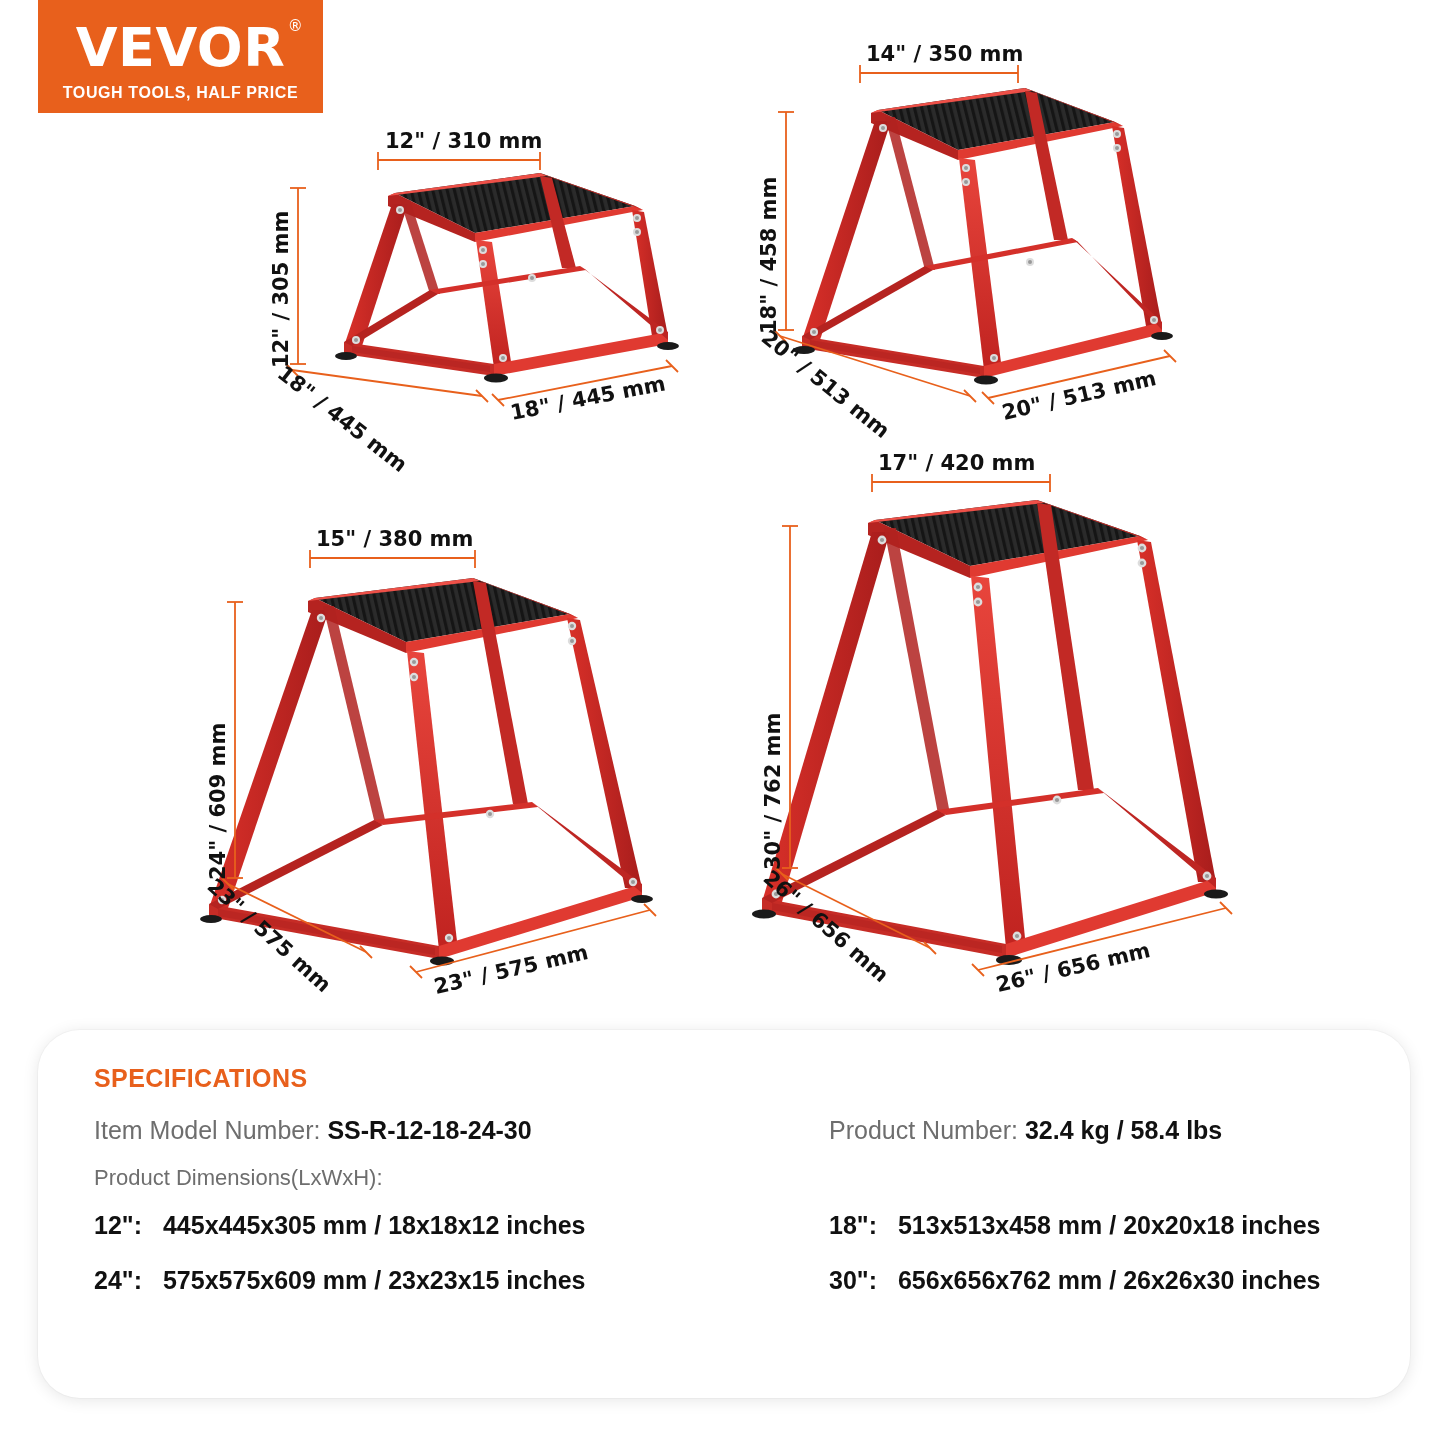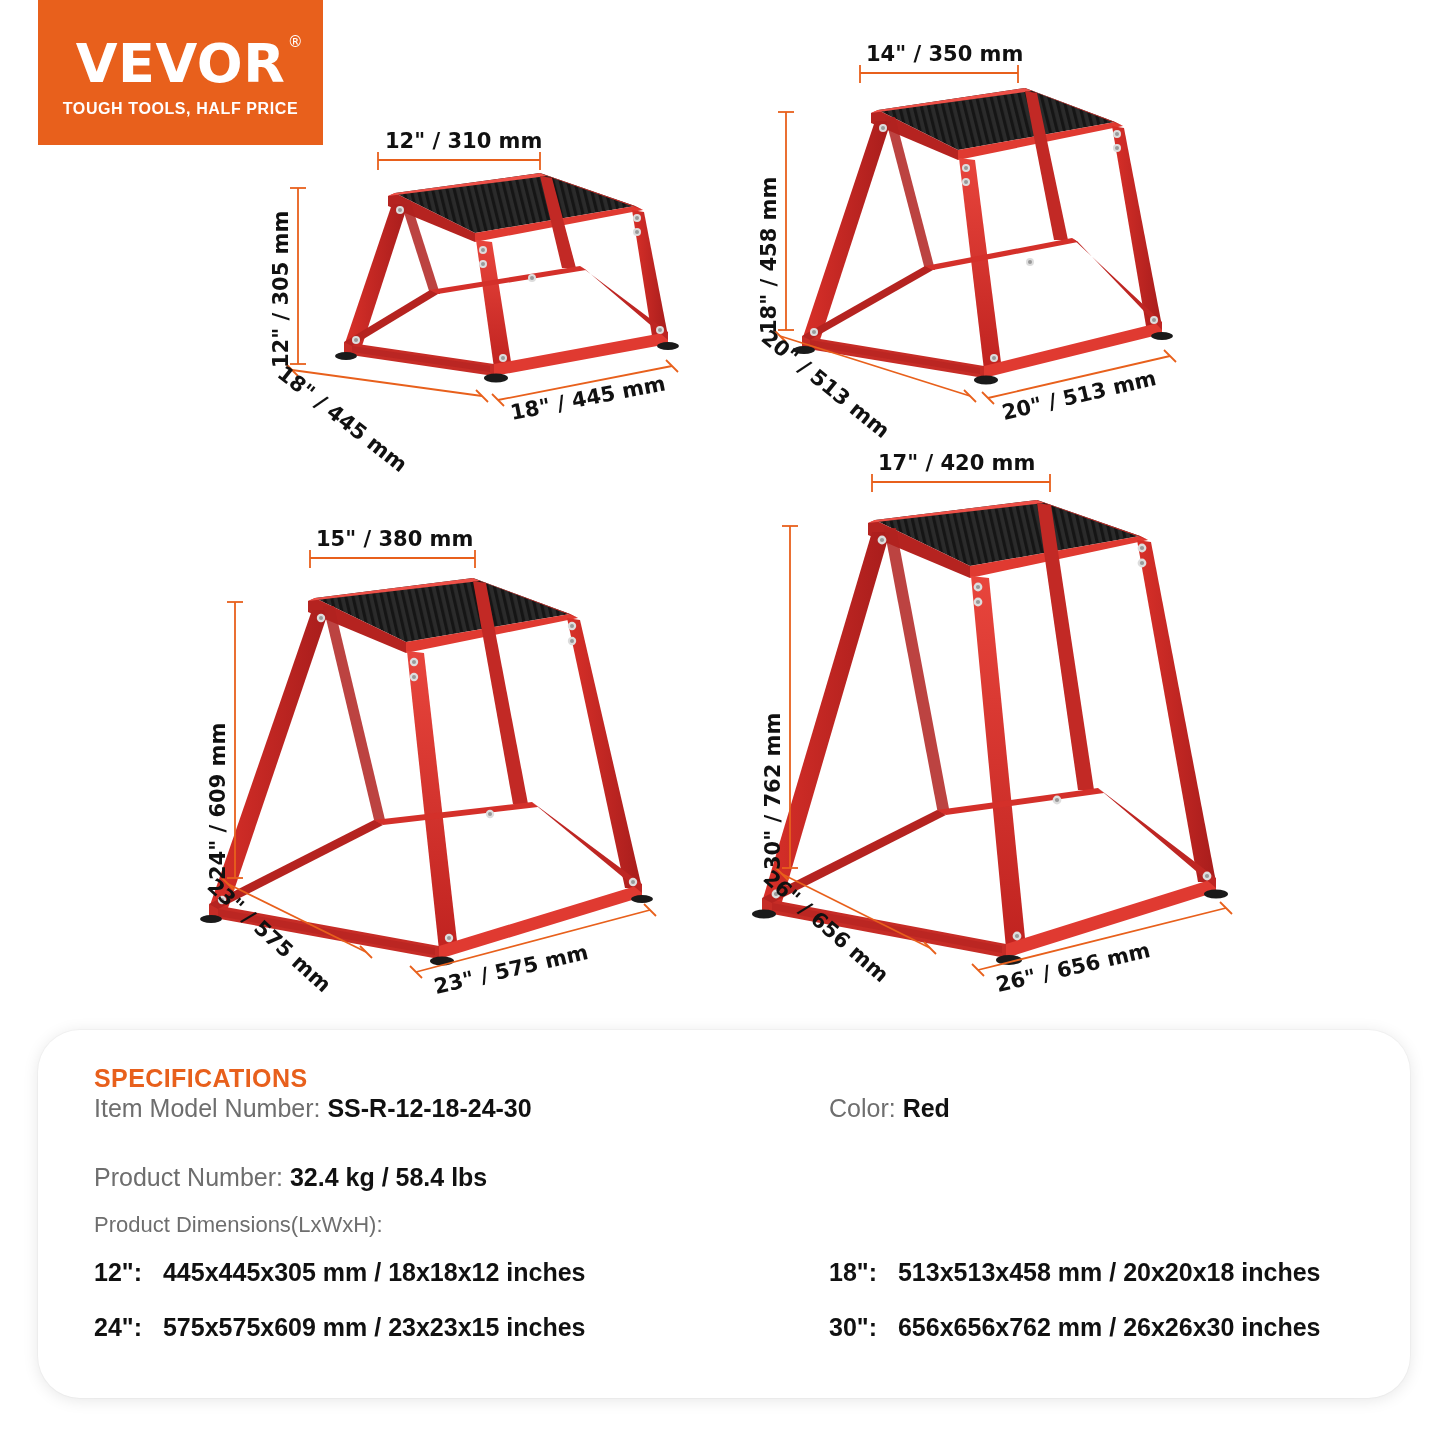--- a/index.html
+++ b/index.html
@@ -12,21 +12,21 @@
   #page {
     position: relative;
     width: 1445px; height: 1445px;
     background: #ffffff;
   }
 
   
   #logo {
     position: absolute;
     left: 38px; top: 0;
-    width: 285px; height: 145px;
+    width: 285px; height: 113px;
     background: #E8601C;
     display: flex;
     flex-direction: column;
     align-items: center;
     justify-content: center;
     padding-top: 10px;
   }
   #logo-word {
     position: relative;
     font-size: 54px;
@@ -63,25 +63,26 @@
     background: #ffffff;
     border-radius: 42px;
     box-shadow: 0 2px 16px rgba(0,0,0,0.10), 0 0 0 1px rgba(0,0,0,0.025);
     padding: 34px 56px 0 56px;
   }
   #spec-title {
     color: #E8601C;
     font-size: 25px;
     font-weight: bold;
     letter-spacing: 0.4px;
+    margin-bottom: 22px;
   }
   .spec-grid {
     display: grid;
     grid-template-columns: 735px 1fr;
-    row-gap: 39px;
+    row-gap: 22px;
   }
   .spec-line {
     font-size: 25px;
     color: #6E6E6E;
     white-space: nowrap;
     line-height: 1.2;
   }
   .spec-line .val {
     color: #111111;
     font-weight: bold;
@@ -447,24 +448,20 @@
 
   <div id="spec-card">
     <div id="spec-title">SPECIFICATIONS</div>
 
     <div class="spec-grid">
       <div class="spec-line">
         <span>Item Model Number:</span>
         <span class="val">SS-R-12-18-24-30</span>
       </div>
       <div class="spec-line">
-        <span>Color:</span>
-        <span class="val">Red</span>
-      </div>
-      <div class="spec-line">
         <span>Product Number:</span>
         <span class="val">32.4 kg / 58.4 lbs</span>
       </div>
     </div>
 
     <div class="dims-label">Product Dimensions(LxWxH):</div>
 
     <div class="dims-grid">
       <div class="dim-row">
         <span class="size">12":</span>

